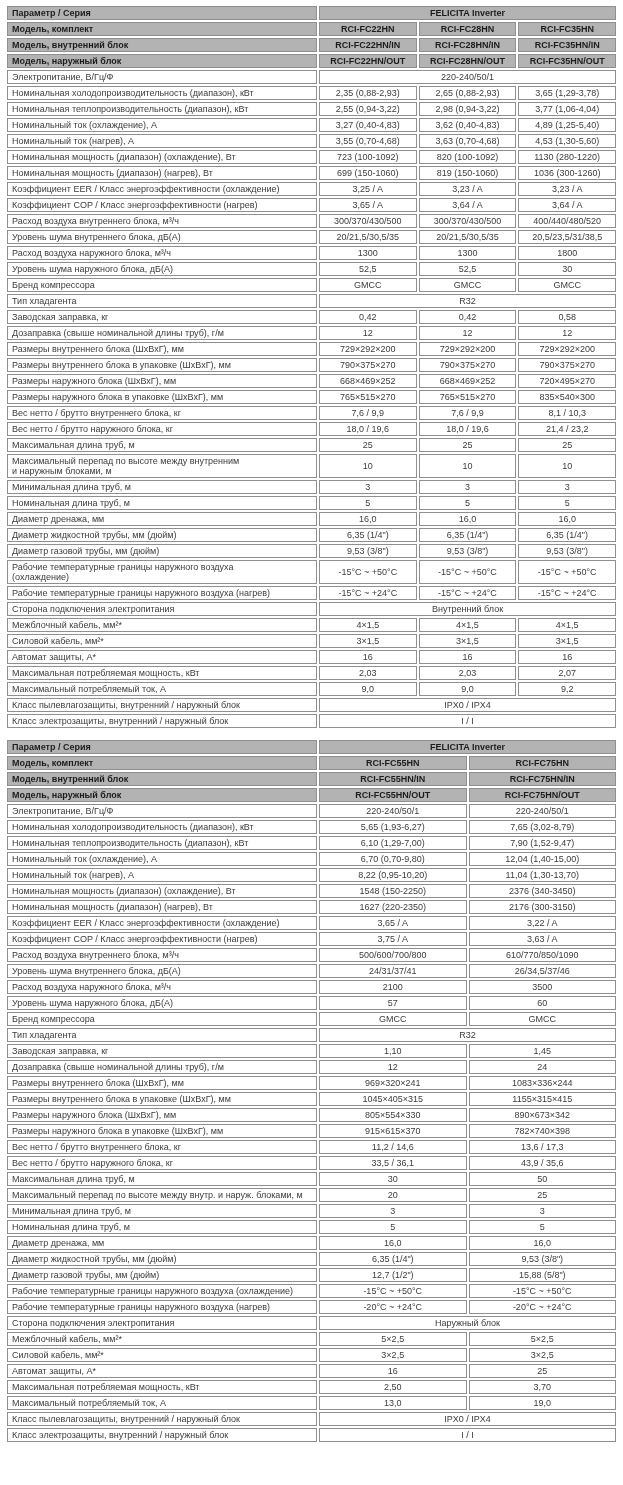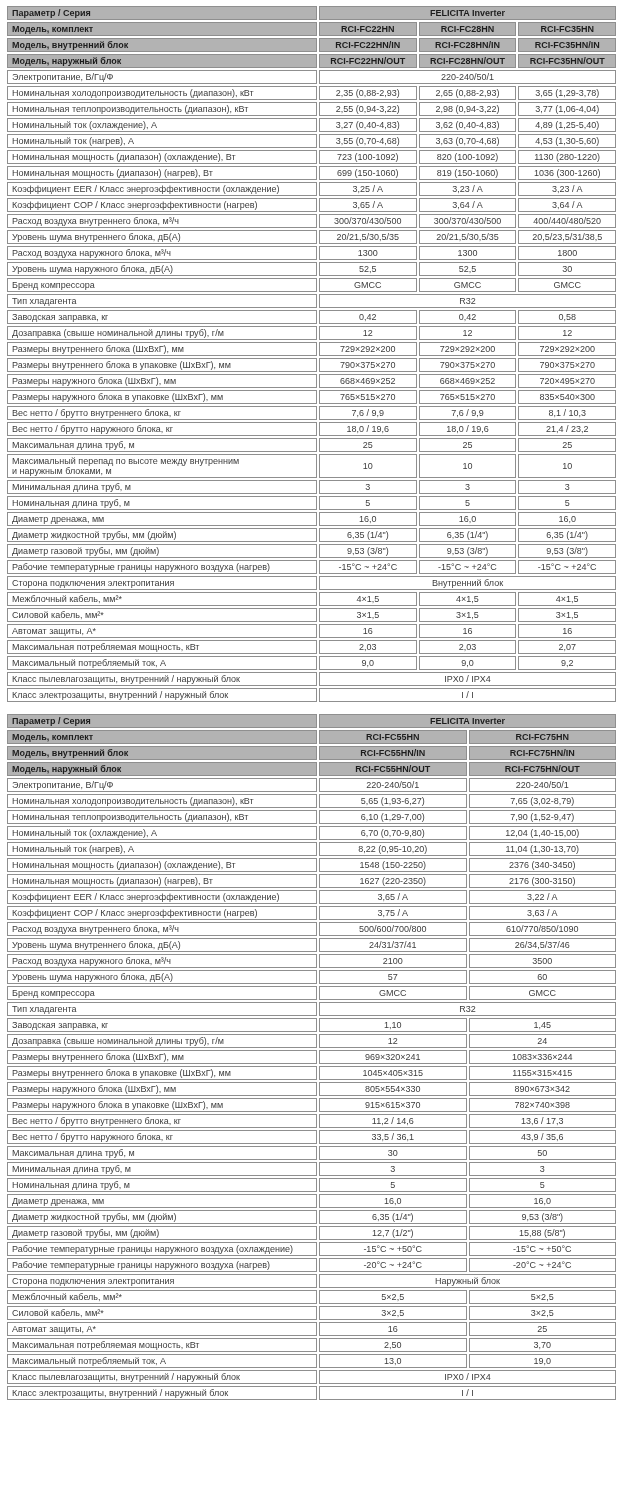--- a/index.html
+++ b/index.html
@@ -254,20 +254,27 @@
           <td class="val">6,35 (1/4")</td>
           <td class="val">6,35 (1/4")</td>
         </tr>
         <tr>
           <td class="lbl">Диаметр газовой трубы, мм (дюйм)</td>
           <td class="val">9,53 (3/8")</td>
           <td class="val">9,53 (3/8")</td>
           <td class="val">9,53 (3/8")</td>
         </tr>
         <tr>
+          <td class="lbl">Рабочие температурные границы наружного воздуха
+(охлаждение)</td>
+          <td class="val">-15°C ~ +50°C</td>
+          <td class="val">-15°C ~ +50°C</td>
+          <td class="val">-15°C ~ +50°C</td>
+        </tr>
+        <tr>
           <td class="lbl">Рабочие температурные границы наружного воздуха (нагрев)</td>
           <td class="val">-15°C ~ +24°C</td>
           <td class="val">-15°C ~ +24°C</td>
           <td class="val">-15°C ~ +24°C</td>
         </tr>
         <tr>
           <td class="lbl">Сторона подключения электропитания</td>
           <td class="val" colspan="3">Внутренний блок</td>
         </tr>
         <tr>
@@ -449,20 +456,25 @@
           <td class="lbl">Вес нетто / брутто наружного блока, кг</td>
           <td class="val">33,5 / 36,1</td>
           <td class="val">43,9 / 35,6</td>
         </tr>
         <tr>
           <td class="lbl">Максимальная длина труб, м</td>
           <td class="val">30</td>
           <td class="val">50</td>
         </tr>
         <tr>
+          <td class="lbl">Максимальный перепад по высоте между внутр. и наруж. блоками, м</td>
+          <td class="val">20</td>
+          <td class="val">25</td>
+        </tr>
+        <tr>
           <td class="lbl">Минимальная длина труб, м</td>
           <td class="val">3</td>
           <td class="val">3</td>
         </tr>
         <tr>
           <td class="lbl">Номинальная длина труб, м</td>
           <td class="val">5</td>
           <td class="val">5</td>
         </tr>
         <tr>

